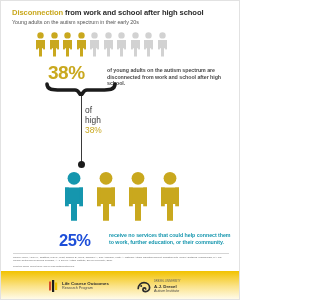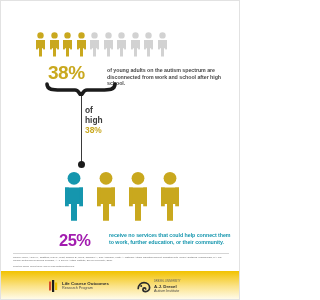--- a/index.html
+++ b/index.html
@@ -116,36 +116,36 @@
     border-radius: 50%;
     background: #1b1b1b;
   }
 
   
   .ofthat {
     position: absolute;
     left: 84px;
     top: 104px;
     font-size: 8.4px;
-    font-weight: bold;
+    font-weight: normal;
     line-height: 10.2px;
     color: #3a3a3a;
   }
   .ofthat .pct {
     color: #C9A81E;
   }
 
   
   .stat25 {
     position: absolute;
     left: 58px;
     top: 230px;
     font-size: 16.5px;
     font-weight: bold;
-    color: #a21caf;
+    color: #1d4ed8;
     letter-spacing: -0.5px;
     line-height: 18px;
   }
   .stat25-text {
     position: absolute;
     left: 108px;
     top: 231px;
     width: 122px;
     font-size: 5.3px;
     line-height: 6.6px;
@@ -227,20 +227,24 @@
     color: #5a5a5a;
     white-space: nowrap;
     display: block;
   }
 </style>
 </head>
 <body>
 
 <div id="poster">
 
+  <div class="header">
+    <div class="title"><span class="hl">Disconnection</span><span> from work and school after high school</span></div>
+    <div class="subtitle">Young adults on the autism spectrum in their early 20s</div>
+  </div>
 
   <div class="people-row" id="people-row-top">
     <svg class="person" width="11" height="25" viewBox="0 0 11 25">
         <circle cx="5.5" cy="3.4" r="3.2" fill="#C9A81E"></circle>
         <path d="M1.0 8.0 H10.0 V16.2 H7.0 V24.6 H4.0 V16.2 H1.0 Z" fill="#C9A81E"></path>
         <rect x="1.0" y="8.0" width="1.9" height="9.4" fill="#C9A81E"></rect>
         <rect x="8.1" y="8.0" width="1.9" height="9.4" fill="#C9A81E"></rect>
       </svg>
     <svg class="person" width="11" height="25" viewBox="0 0 11 25">
         <circle cx="5.5" cy="3.4" r="3.2" fill="#C9A81E"></circle>

